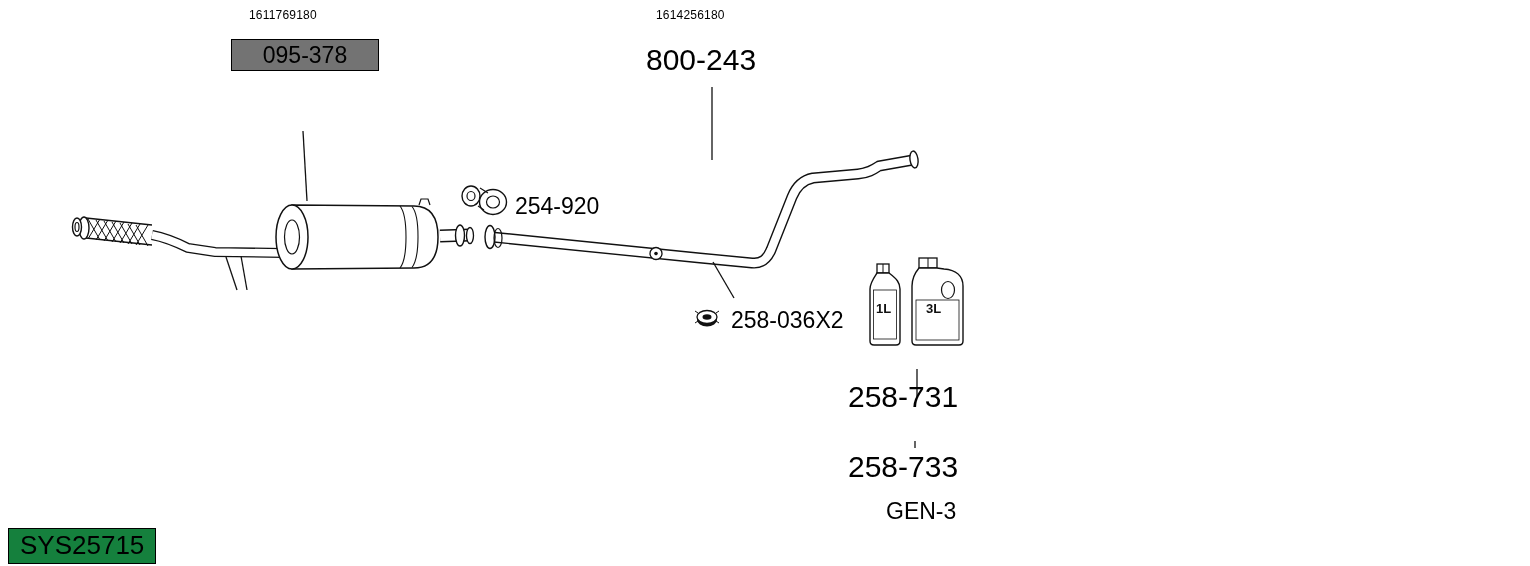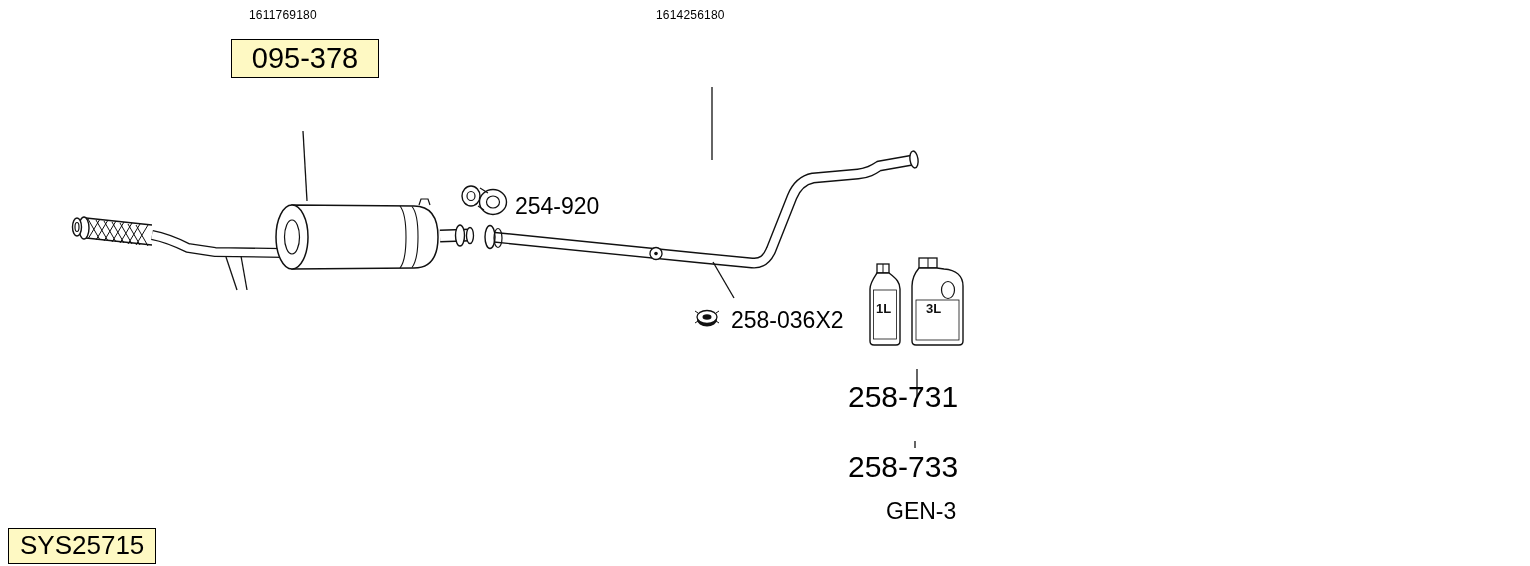--- a/index.html
+++ b/index.html
@@ -5,22 +5,22 @@
   * { margin:0; padding:0; box-sizing:border-box; }
   html,body { background:#ffffff; }
   body { font-family:"Liberation Sans", sans-serif; color:#000; }
   .canvas { position:relative; width:1530px; height:566px; background:#fff; overflow:hidden; }
   .drawing { position:absolute; left:0; top:0; }
   .abs { position:absolute; white-space:nowrap; }
   .ref  { font-size:12px; letter-spacing:.2px; }
   .lbl  { font-size:23px; }
   .part-lg { font-size:30px; }
   .box-stack { display:flex; flex-direction:column; gap:7px; align-items:stretch; }
-  .part-box { border:1.6px solid #000; background:#fef9c3; padding:2px 13px; font-size:29px; text-align:center; line-height:1.15; }
-  .sys-box  { border:1.6px solid #000; background:#fef9c3; padding:2px 11px; font-size:26px; line-height:1.15; }
+  .part-box { border:1.6px solid #000; background:#737373; padding:2px 13px; font-size:23px; text-align:center; line-height:1.15; }
+  .sys-box  { border:1.6px solid #000; background:#15803d; padding:2px 11px; font-size:26px; line-height:1.15; }
   [data-interactable="true"] { cursor:pointer; }
 </style>
 </head>
 <body>
 
 <div class="canvas" data-interactable="false">
 
   <svg class="drawing" width="1530" height="566" viewBox="0 0 1530 566" data-interactable="false">
 
     <g data-interactable="false" fill="none">
@@ -115,20 +115,21 @@
   </svg>
 
   <div class="abs ref" style="left:249px; top:8px;" data-interactable="false">1611769180</div>
 
   <div class="abs box-stack" style="left:231px; top:39px; width:148px;" data-interactable="false">
     <div class="part-box" data-interactable="true">095-378</div>
   </div>
 
   <div class="abs ref" style="left:656px; top:8px;" data-interactable="false">1614256180</div>
 
+  <div class="abs part-lg" style="left:646px; top:43px;" data-interactable="true">800-243</div>
 
   <div class="abs lbl" style="left:515px; top:193px;" data-interactable="true">254-920</div>
 
   <div class="abs lbl" style="left:731px; top:307px;" data-interactable="true">258-036X2</div>
 
   <div class="abs part-lg" style="left:848px; top:380px;" data-interactable="true">258-731</div>
 
   <div class="abs part-lg" style="left:848px; top:450px;" data-interactable="true">258-733</div>
 
   <div class="abs lbl" style="left:886px; top:498px;" data-interactable="false">GEN-3</div>

